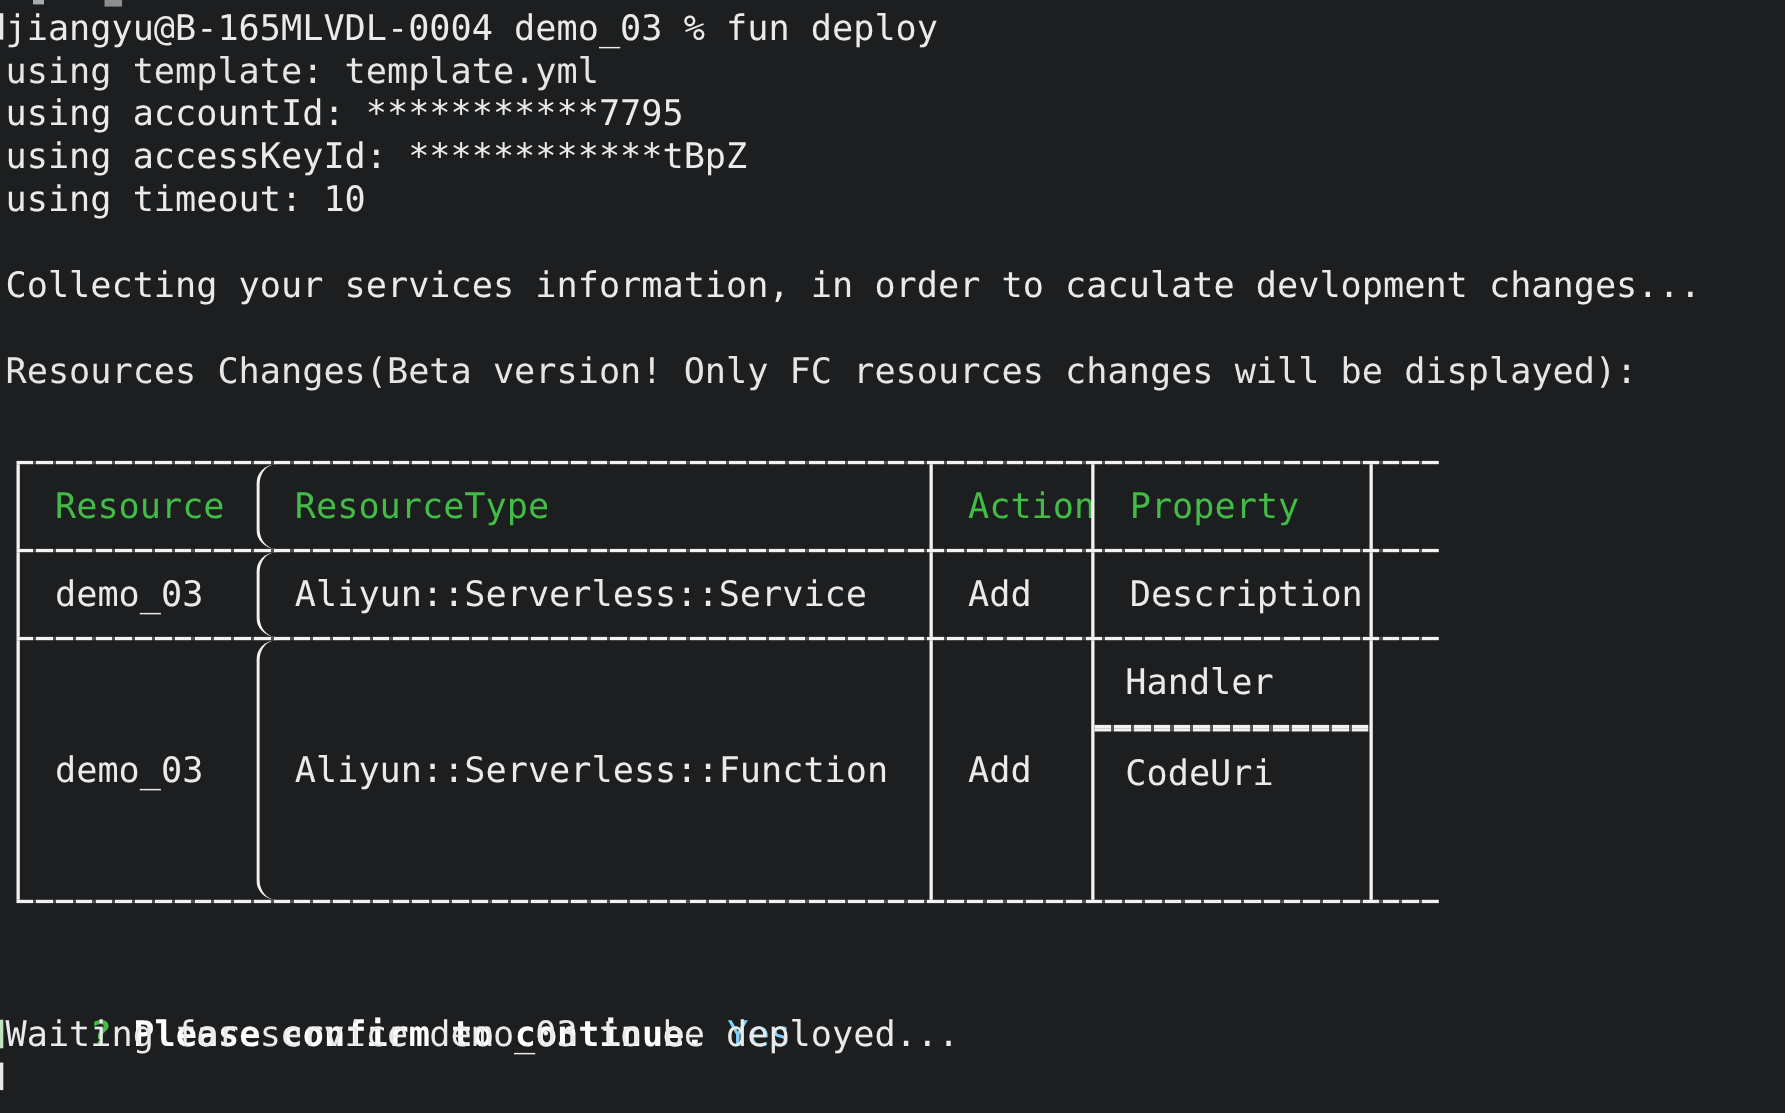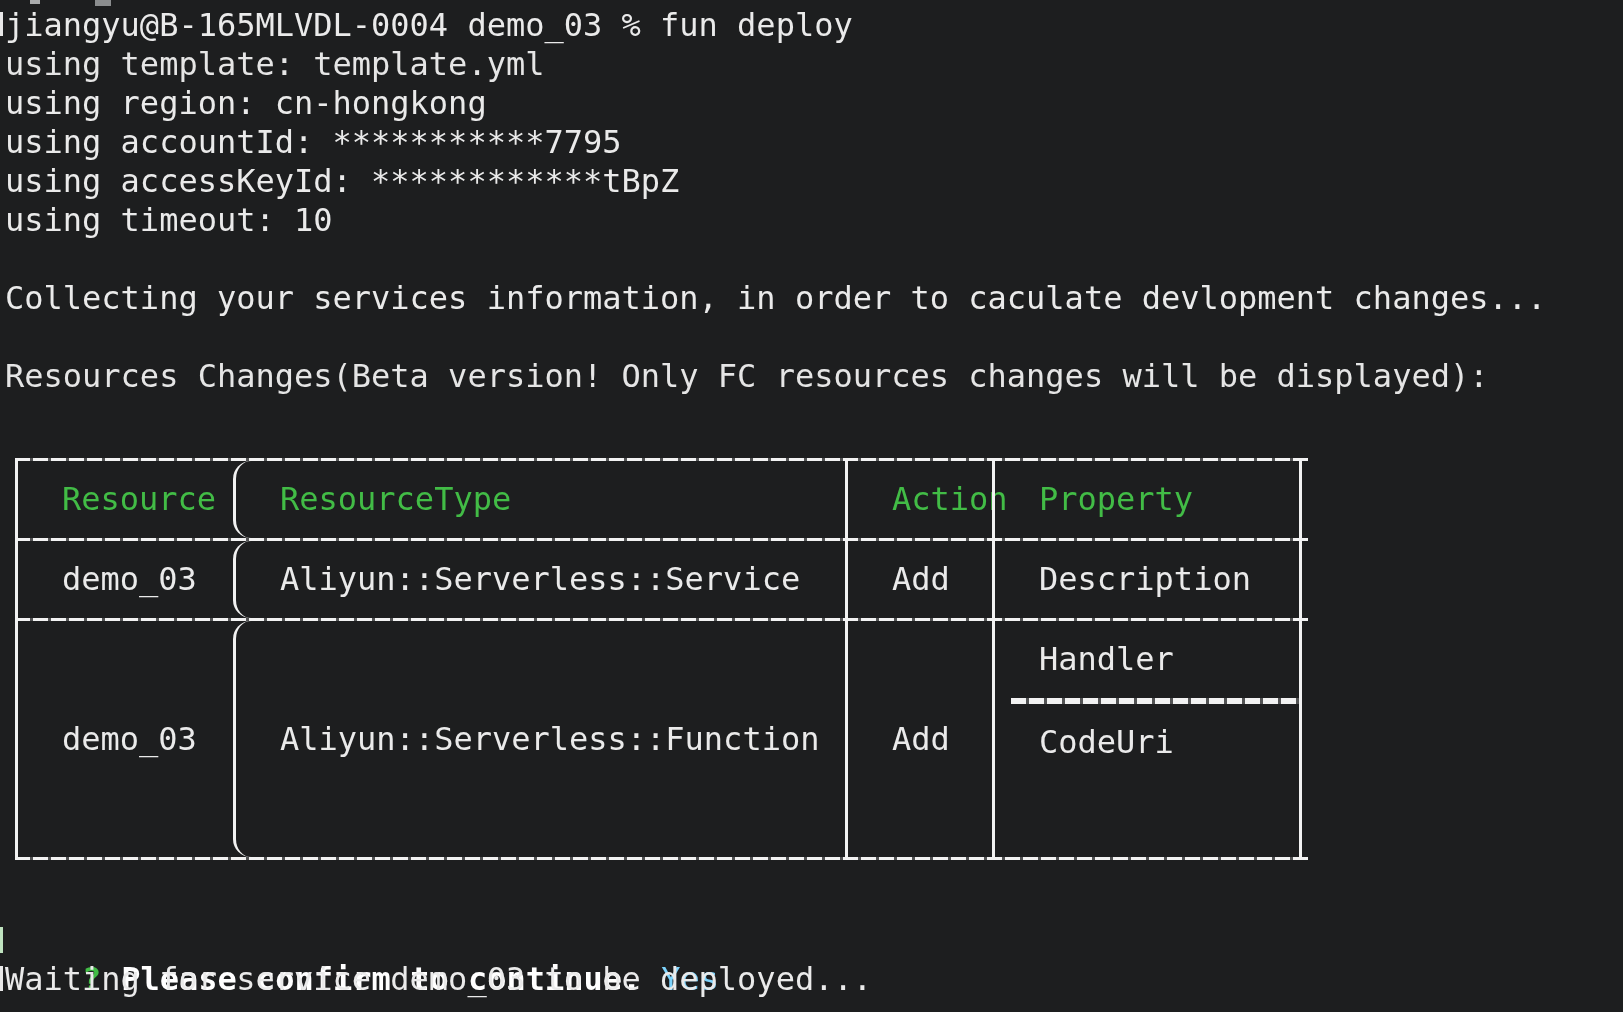--- a/index.html
+++ b/index.html
@@ -25,32 +25,32 @@
   .tbl { margin-left:10px; margin-top:62px; width:1293px; }
   .hline {
     height:3px;
     background:repeating-linear-gradient(90deg,#f2f2f2 0 15px, rgba(242,242,242,0.25) 15px 18px);
   }
   .trow { display:flex; }
   .cell {
     box-sizing:border-box;
     border-left:3px solid #f2f2f2;
     display:flex; align-items:center;
-    padding-left:44px;
+    padding-left:32px;
     white-space:pre;
   }
   .cell.last { border-right:3px solid #f2f2f2; }
   .c1 { width:218px; }
   .c2 { width:612px;border-radius:18px; }
   .c3 { width:147px; }
-  .c4 { width:310px; }
+  .c4 { width:256px; }
   .hdr { color:#42bc46; }
   .h77 { height:77px; }
   .h236 { height:236px; }
-  .stack { flex-direction:column; align-items:stretch; padding-left:16px; }
+  .stack { flex-direction:column; align-items:stretch; padding-left:0; }
   .sub { display:flex; align-items:center; padding-left:28px; white-space:pre; }
   .sub1,.sub2 { height:77px; }
   .sub3 { height:76px;text-align:center; }
 
   
   .artifact-a { position:absolute; top:0; left:30px;  width:10px; height:4px; background:#a9abac; }
   .artifact-b { position:absolute; top:0; left:95px;  width:16px; height:6px; background:#8b8d8e; }
   .sliver { position:absolute; left:0; width:3px; background:#e8e8e8; }
   .sliver-1 { top:12px;  height:24px; }
   .sliver-2 { top:927px; height:26px; background:#bfe3bf; }
@@ -62,21 +62,20 @@
 <div class="term">
 
   <div class="artifact-a"></div>
   <div class="artifact-b"></div>
   <div class="sliver sliver-1"></div>
   <div class="sliver sliver-2"></div>
   <div class="sliver sliver-3"></div>
 
   <div class="line">jiangyu@B-165MLVDL-0004 demo_03 % fun deploy</div>
   <div class="line yellow">using template: template.yml</div>
-  <div class="line">using region: cn-hongkong</div>
   <div class="line">using accountId: ***********7795</div>
   <div class="line">using accessKeyId: ************tBpZ</div>
   <div class="line">using timeout: 10</div>
 
   <div class="blank"></div>
   <div class="line">Collecting your services information, in order to caculate devlopment changes...</div>
   <div class="blank"></div>
   <div class="line yellow">Resources Changes(Beta version! Only FC resources changes will be displayed):</div>
 
   <div class="tbl">

